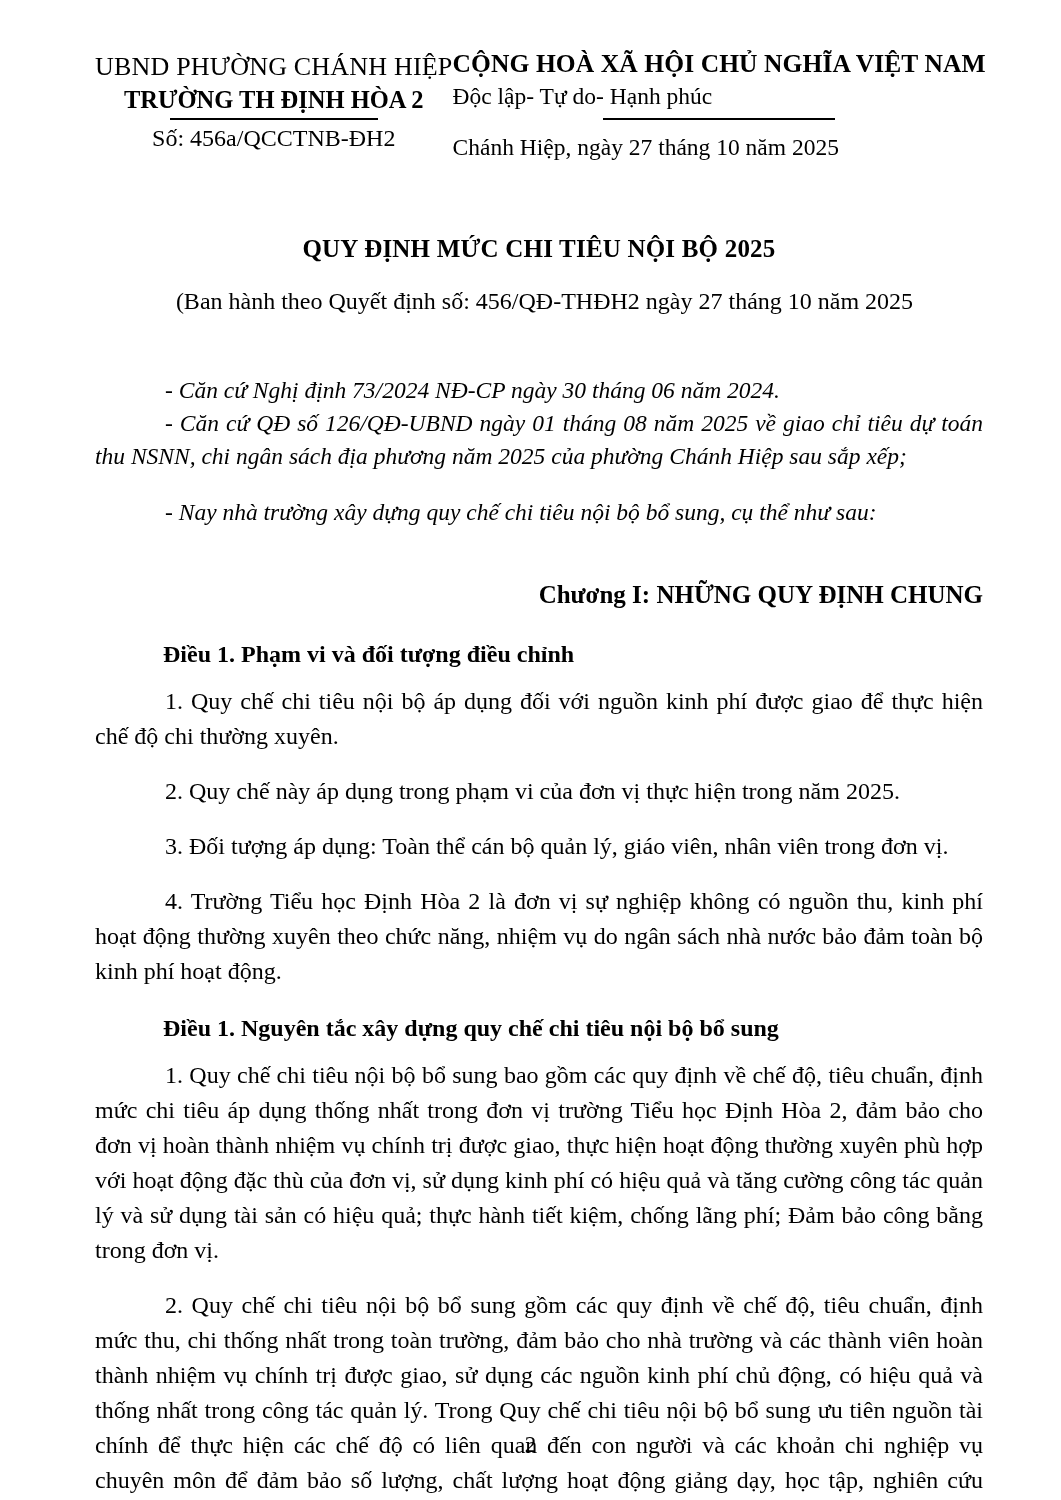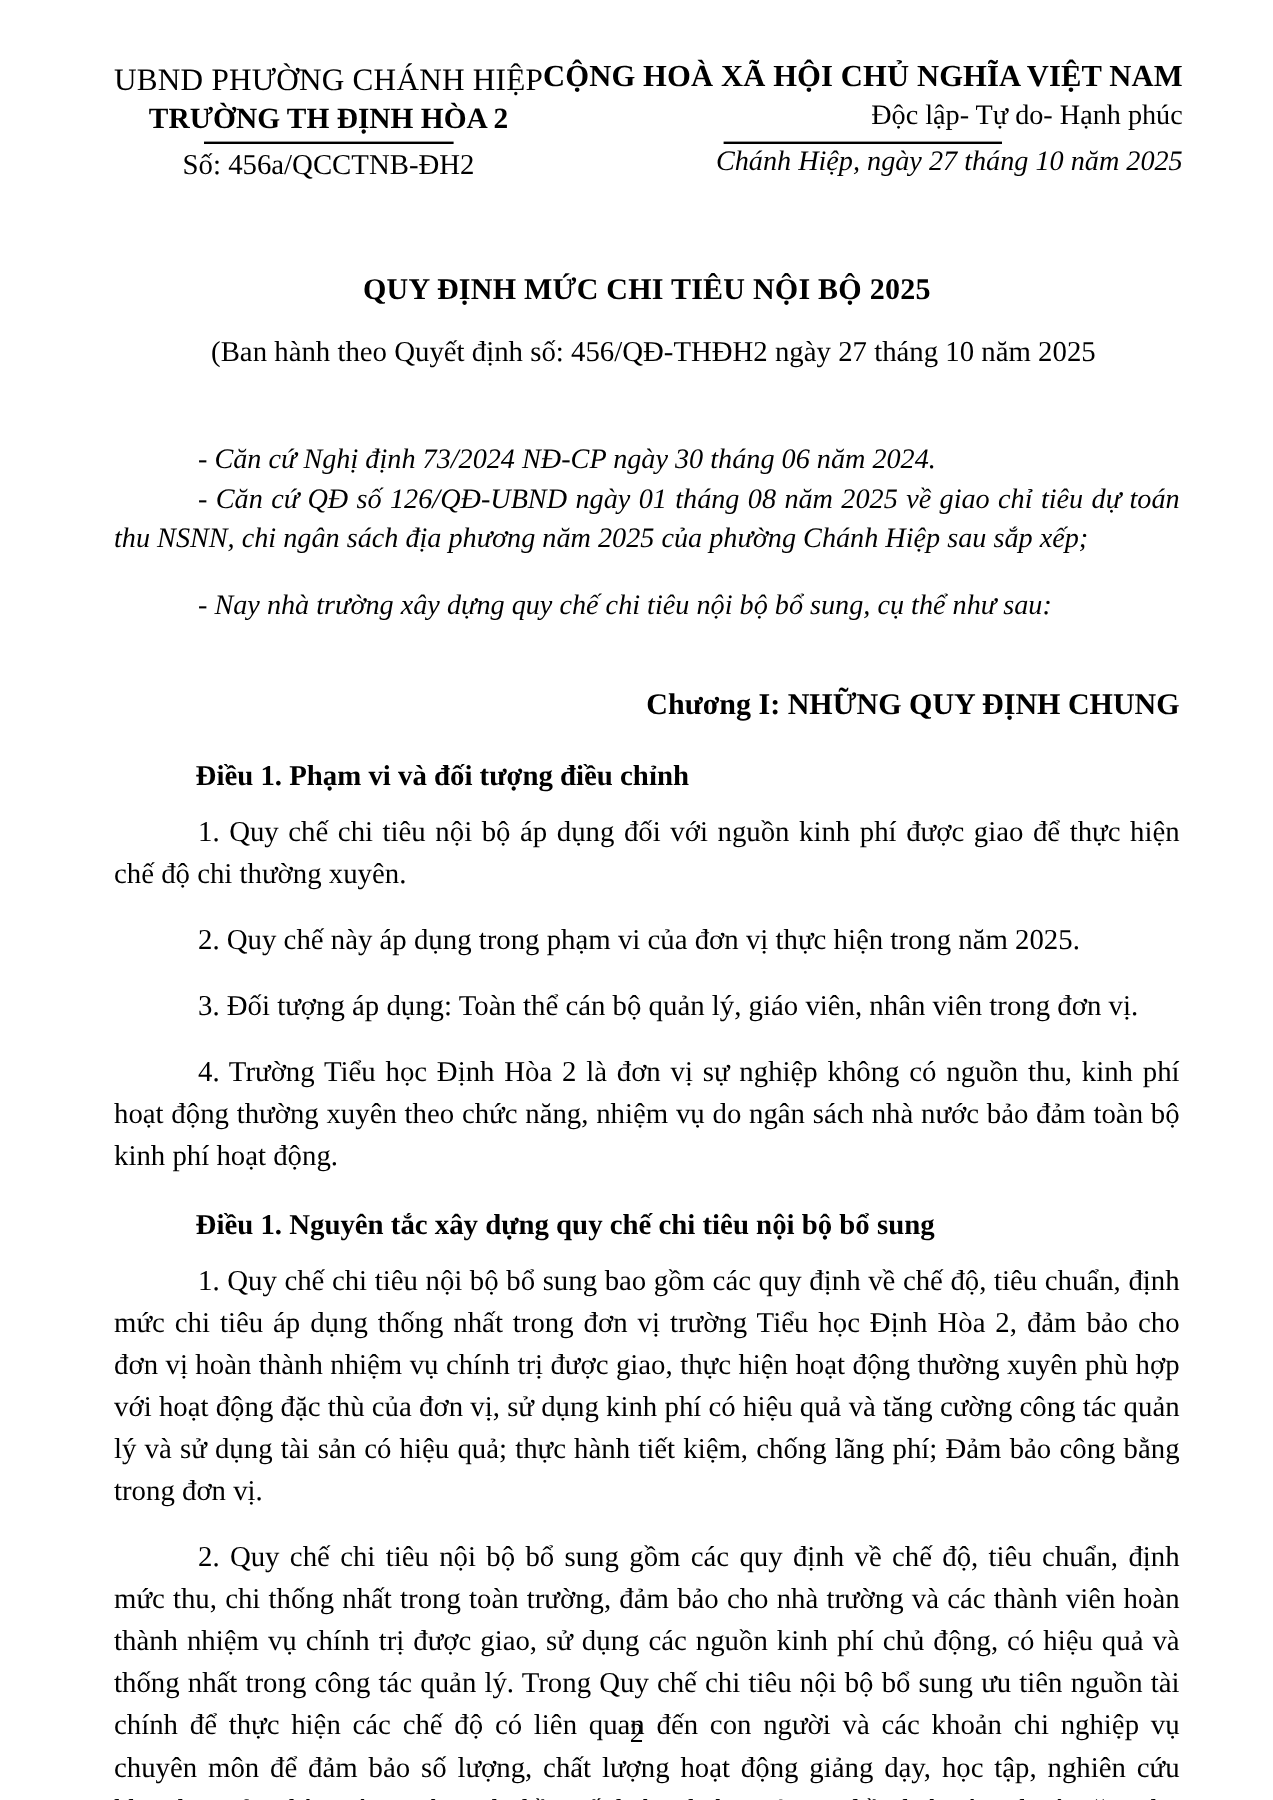--- a/index.html
+++ b/index.html
@@ -31,21 +31,21 @@
     align-items: flex-start;
     width: 100%;
   }
   .header-left {
     width: 375px;
     text-align: center;
     padding-top: 6px;
   }
   .header-right {
     flex: 1;
-    text-align: right;
+    text-align: left;
     padding-top: 4px;
   }
   .org-line {
     font-size: 26px;
     letter-spacing: .2px;
     line-height: 1.30;
     white-space: nowrap;
   }
   .org-line-bold {
     font-size: 24.5px;
@@ -78,22 +78,21 @@
     white-space: nowrap;
   }
   .motto-line {
     font-size: 23.5px;
     font-weight: normal;
     line-height: 1.30;
     white-space: nowrap;
   }
   .place-date {
     font-size: 23.5px;
-    font-style: italic;
-    margin-top: 2px;
+    margin-top: 14px;
     white-space: nowrap;
   }
 
   
   .title-block {
     margin-top: 74px;
     text-align: center;
   }
   .main-title {
     font-size: 25px;

